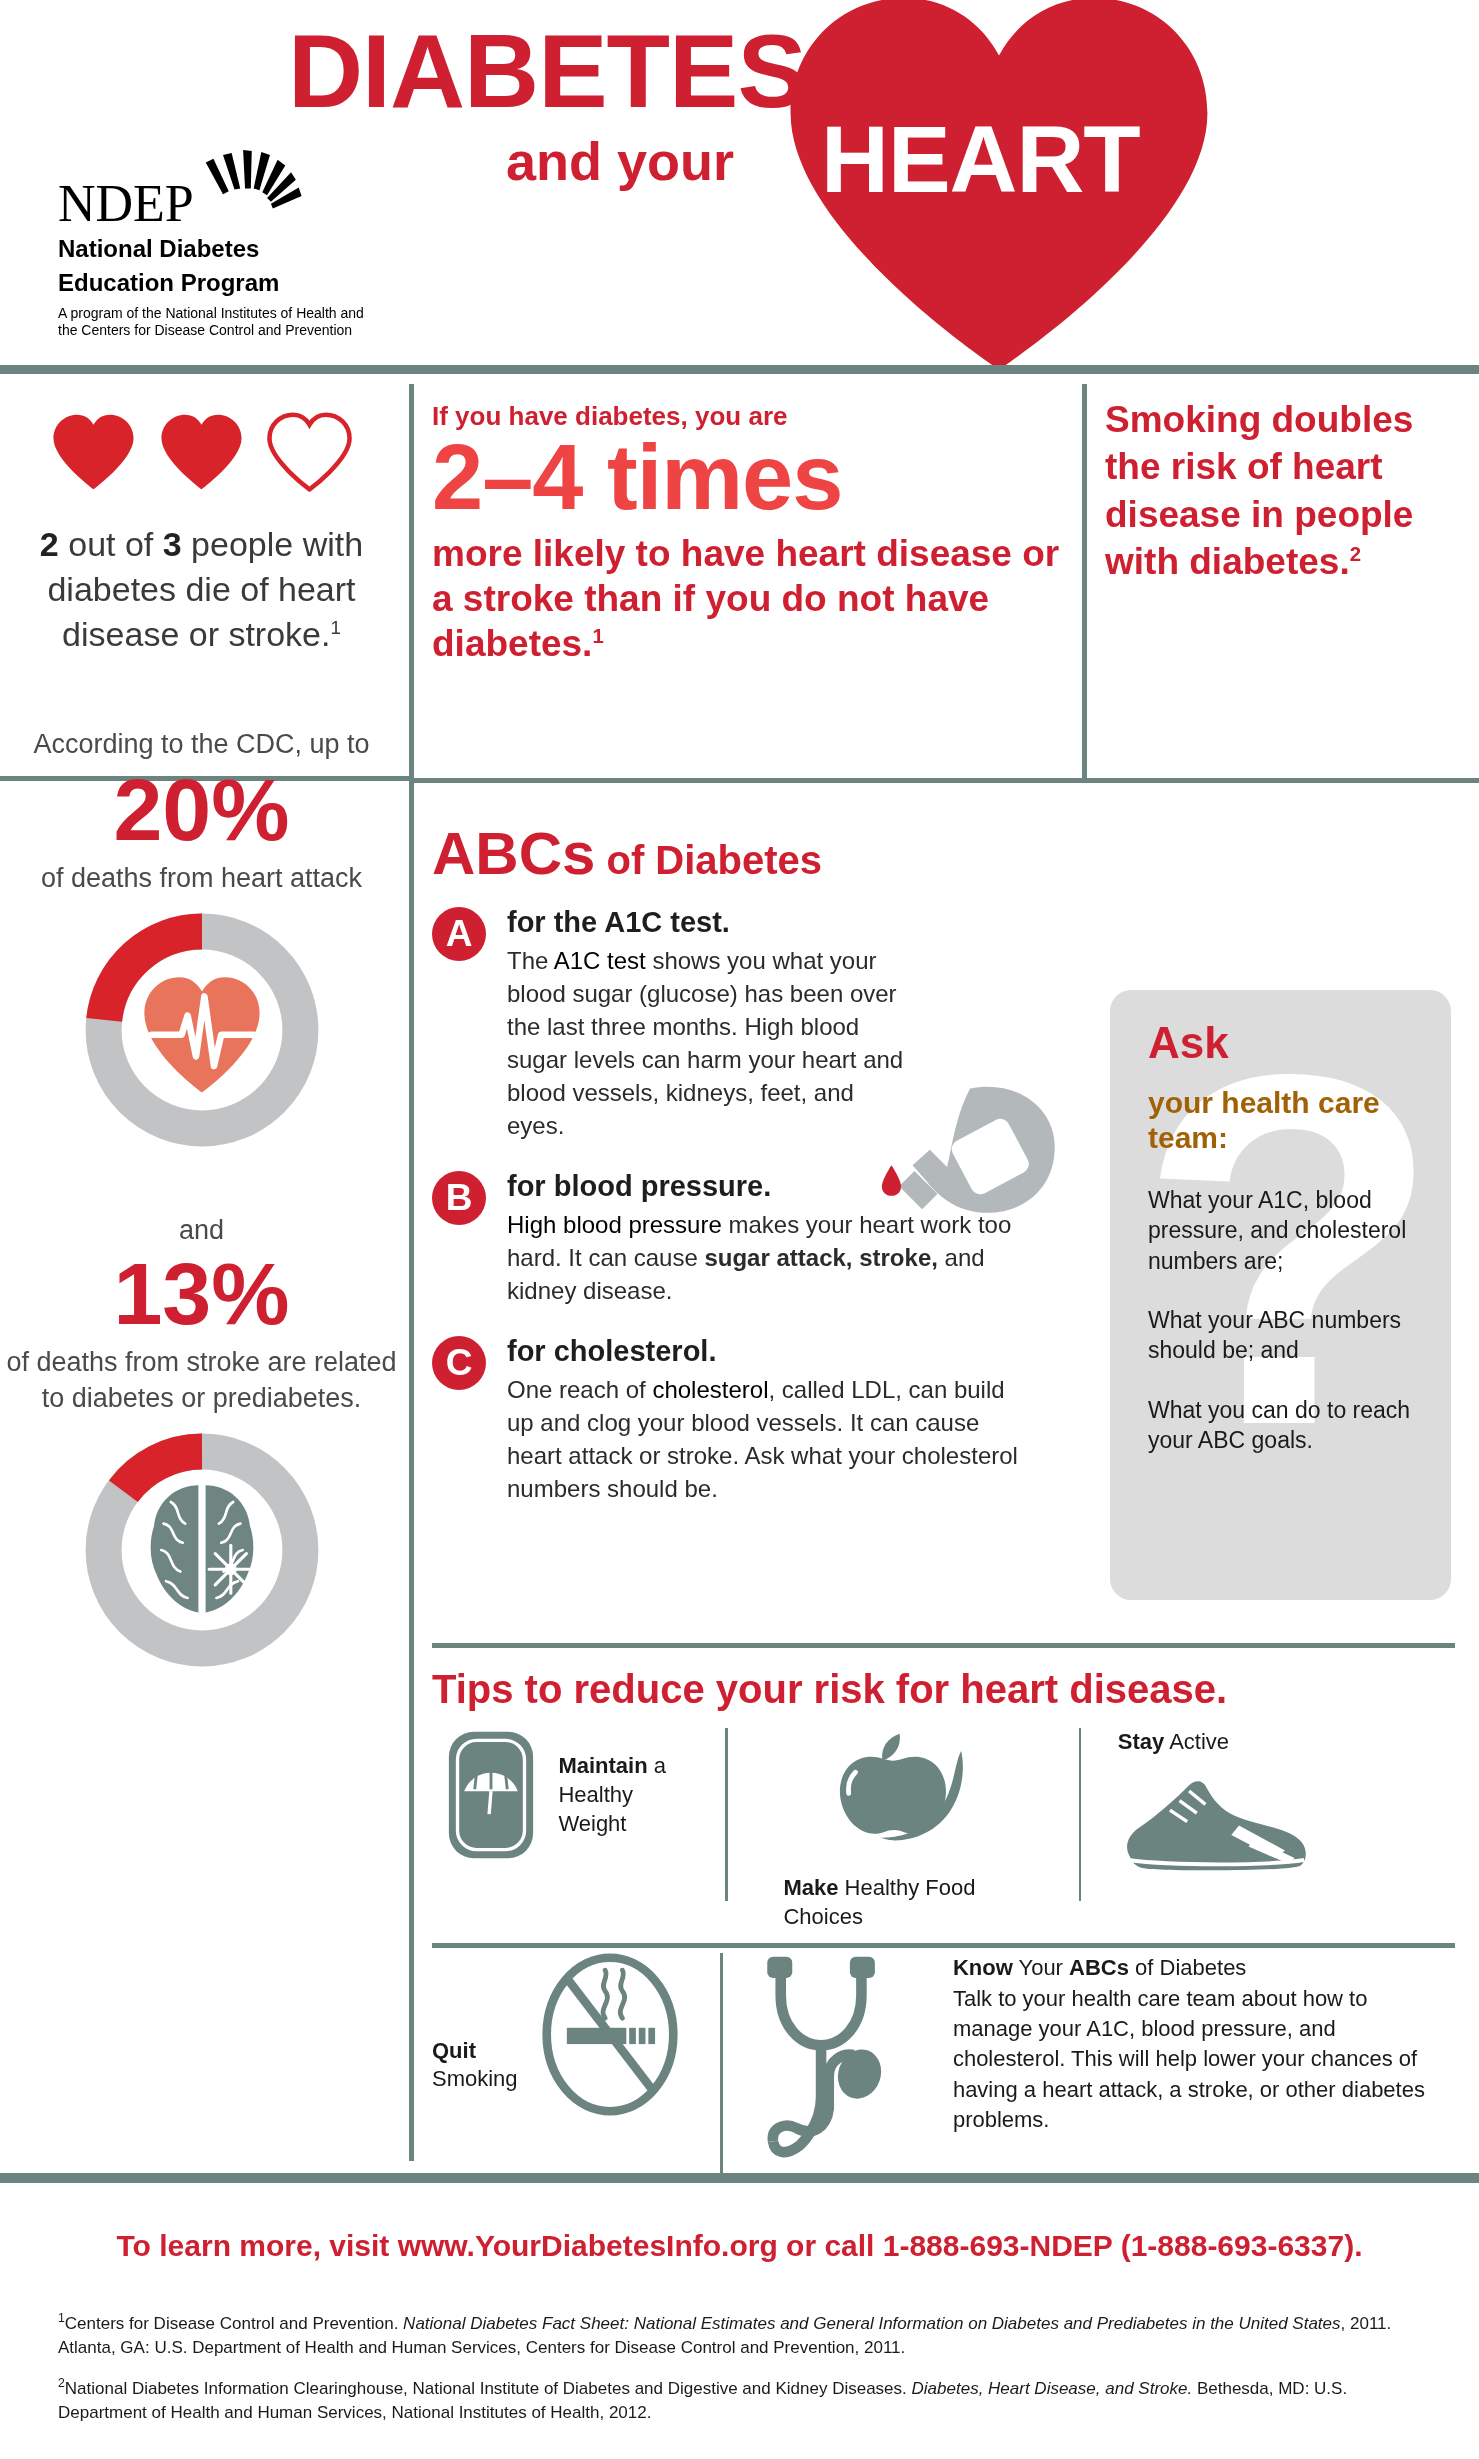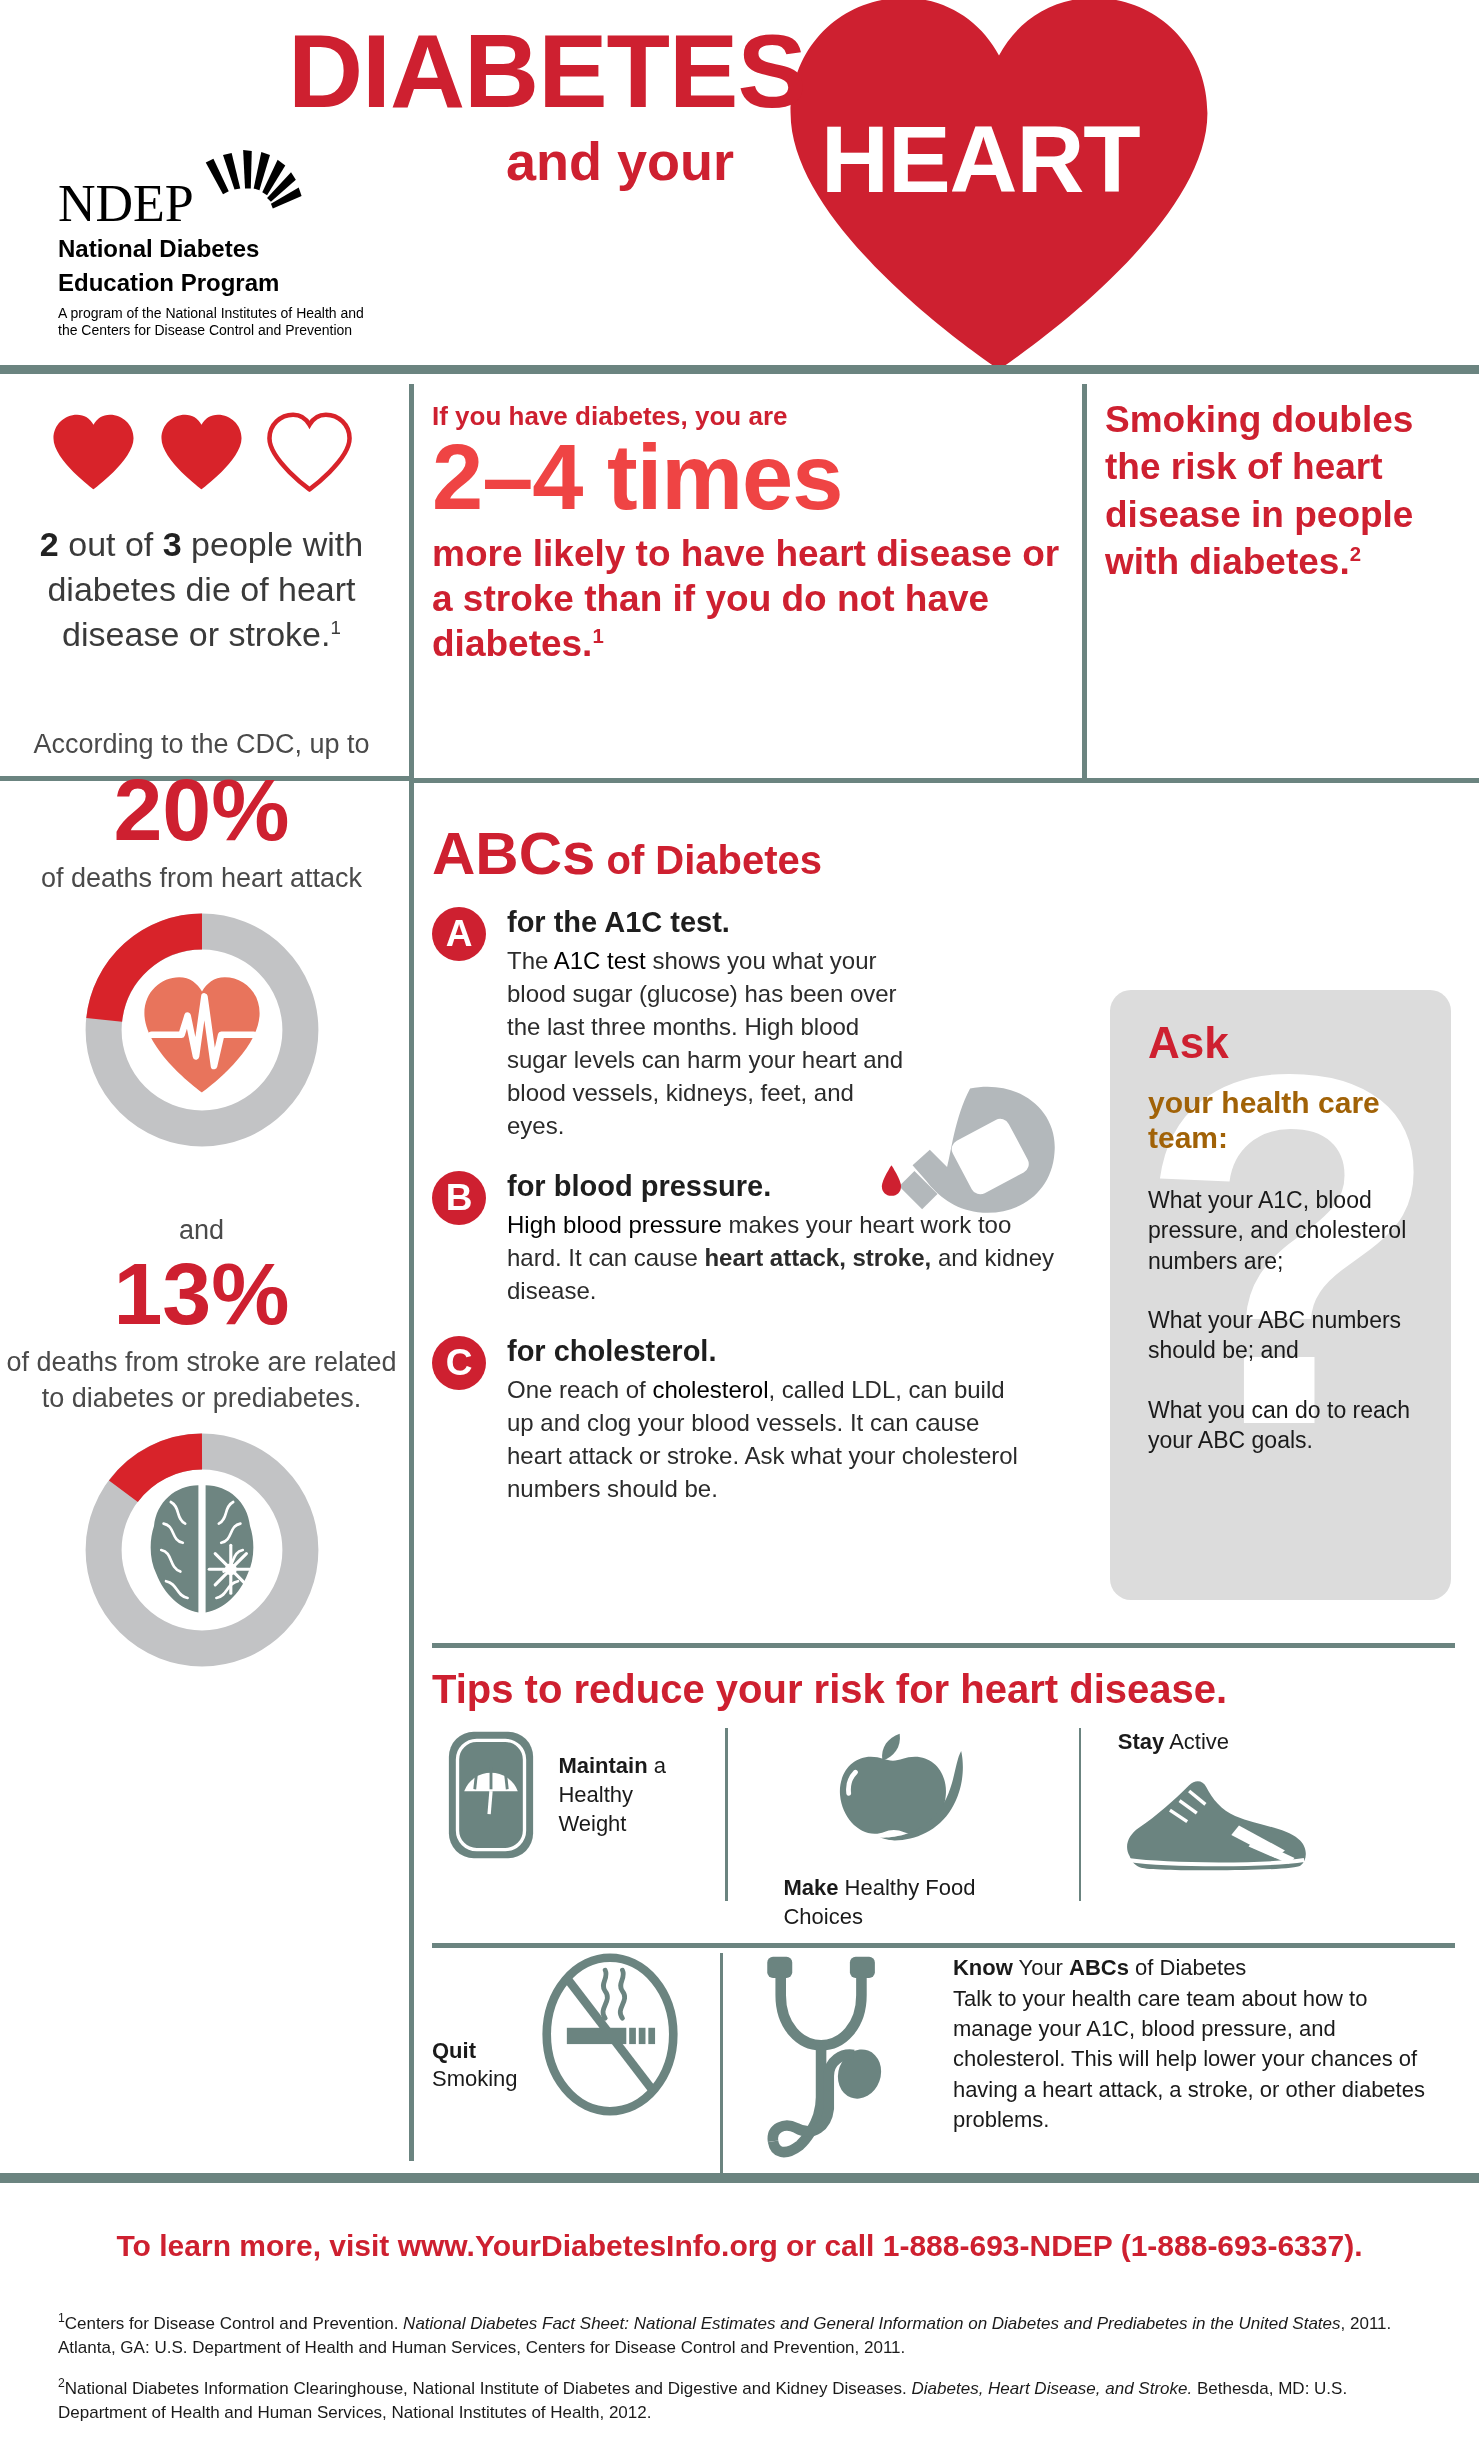--- a/index.html
+++ b/index.html
@@ -292,21 +292,21 @@
       <div class="abc-head">for the A1C test.</div>
       <div class="abc-body" style="max-width:403px;">
         <span>The </span><span class="red">A1C test</span><span> shows you what your blood sugar (glucose) has been over the last three months. High blood sugar levels can harm your heart and blood vessels, kidneys, feet, and eyes.</span>
       </div>
     </div>
 
     <div class="abc-item" style="margin-top:29px;">
       <div class="abc-badge">B</div>
       <div class="abc-head">for blood pressure.</div>
       <div class="abc-body" style="max-width:548px;">
-        <span class="red">High blood pressure</span><span> makes your heart work too hard. It can cause </span><b>heart attack, stroke,</b><span> and kidney disease.</span>
+        <span class="red">High blood pressure</span><span> makes your heart work too hard. It can cause </span><b>sugar attack, stroke,</b><span> and kidney disease.</span>
       </div>
     </div>
 
     <div class="abc-item" style="margin-top:29px;">
       <div class="abc-badge">C</div>
       <div class="abc-head">for cholesterol.</div>
       <div class="abc-body" style="max-width:528px;">
         <span>One reach of </span><span class="red">cholesterol</span><span>, called LDL, can build up and clog your blood vessels. It can cause heart attack or stroke. Ask what your cholesterol numbers should be.</span>
       </div>
     </div>

